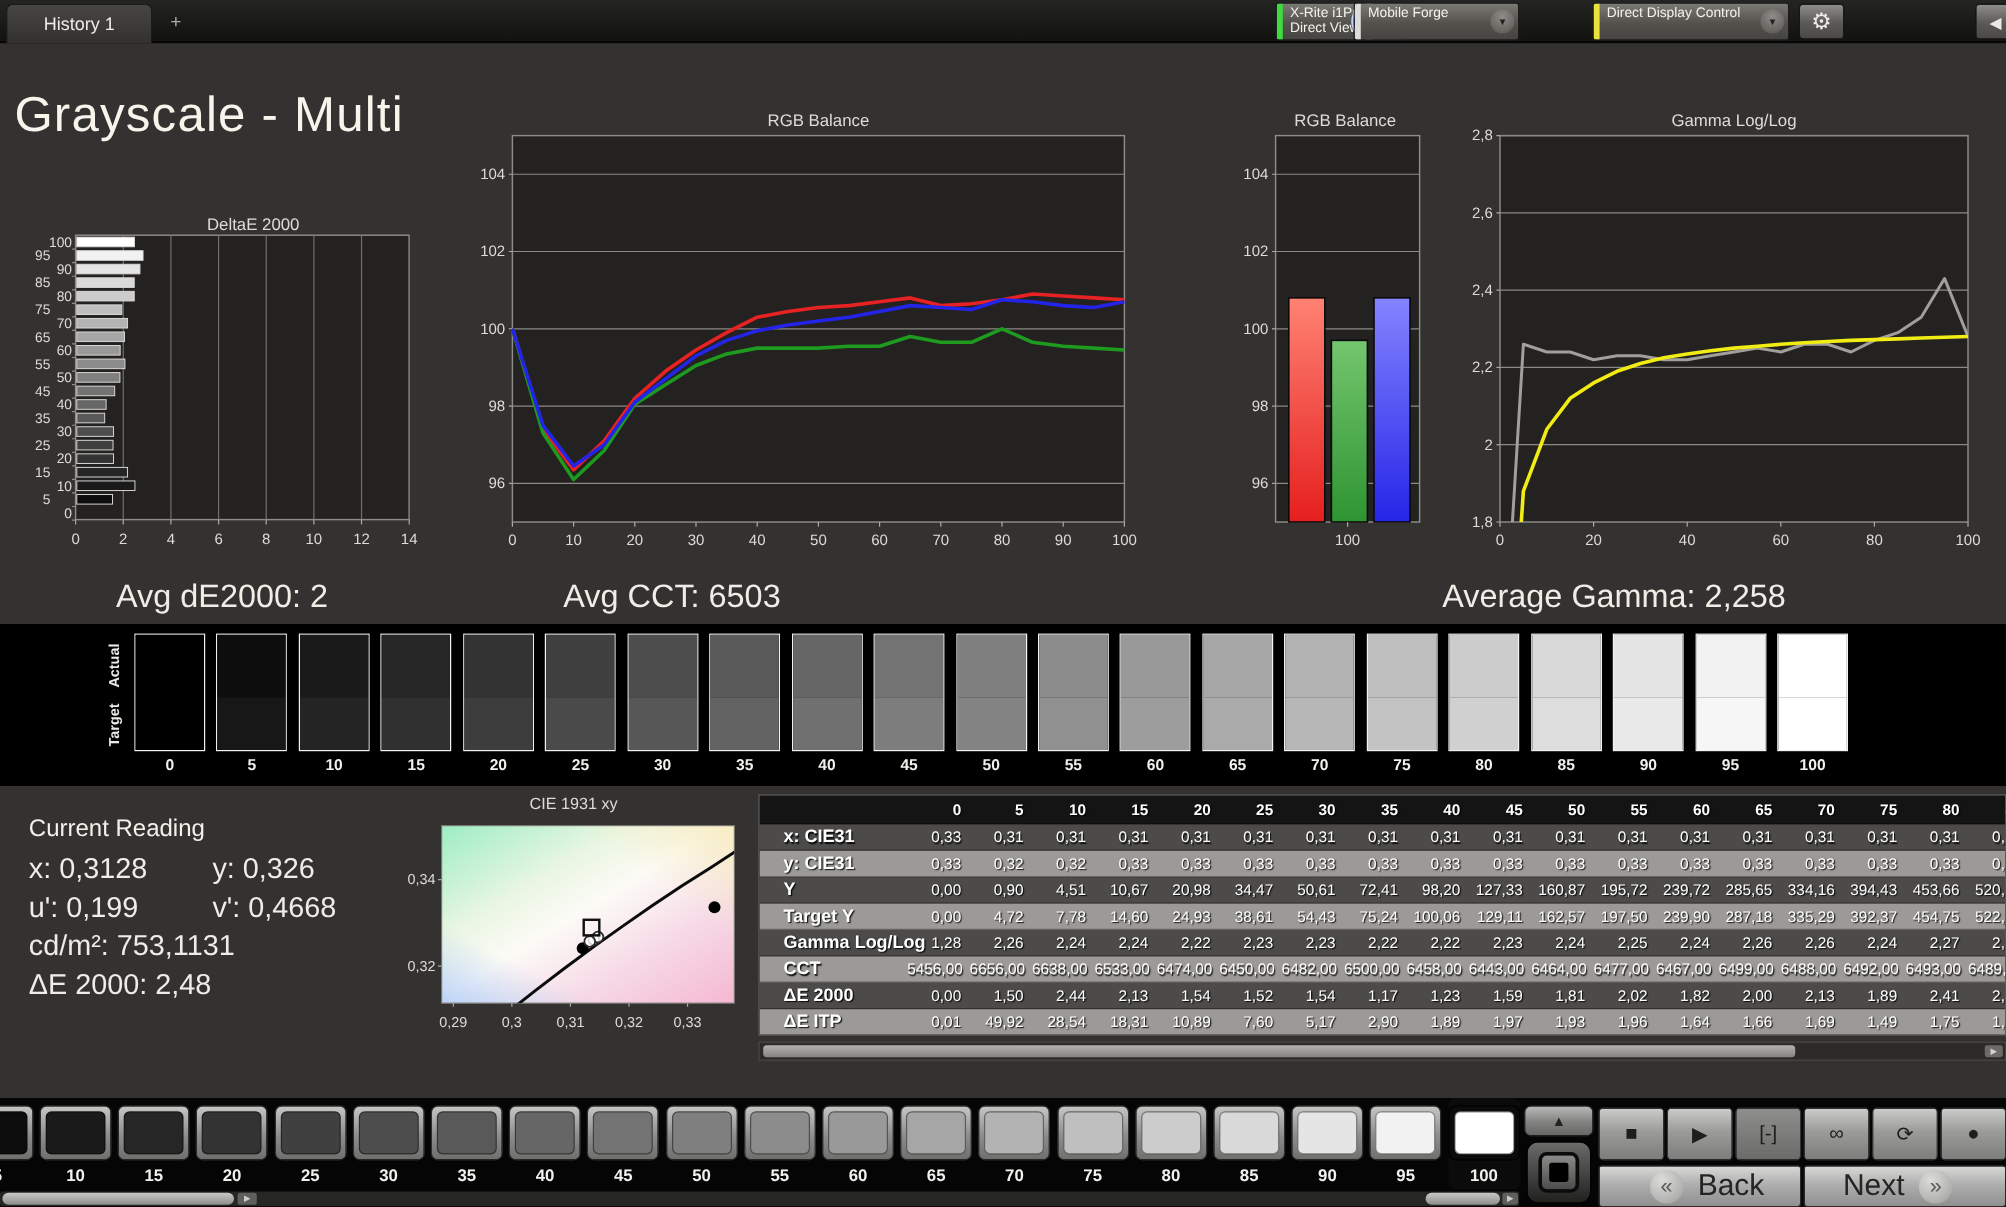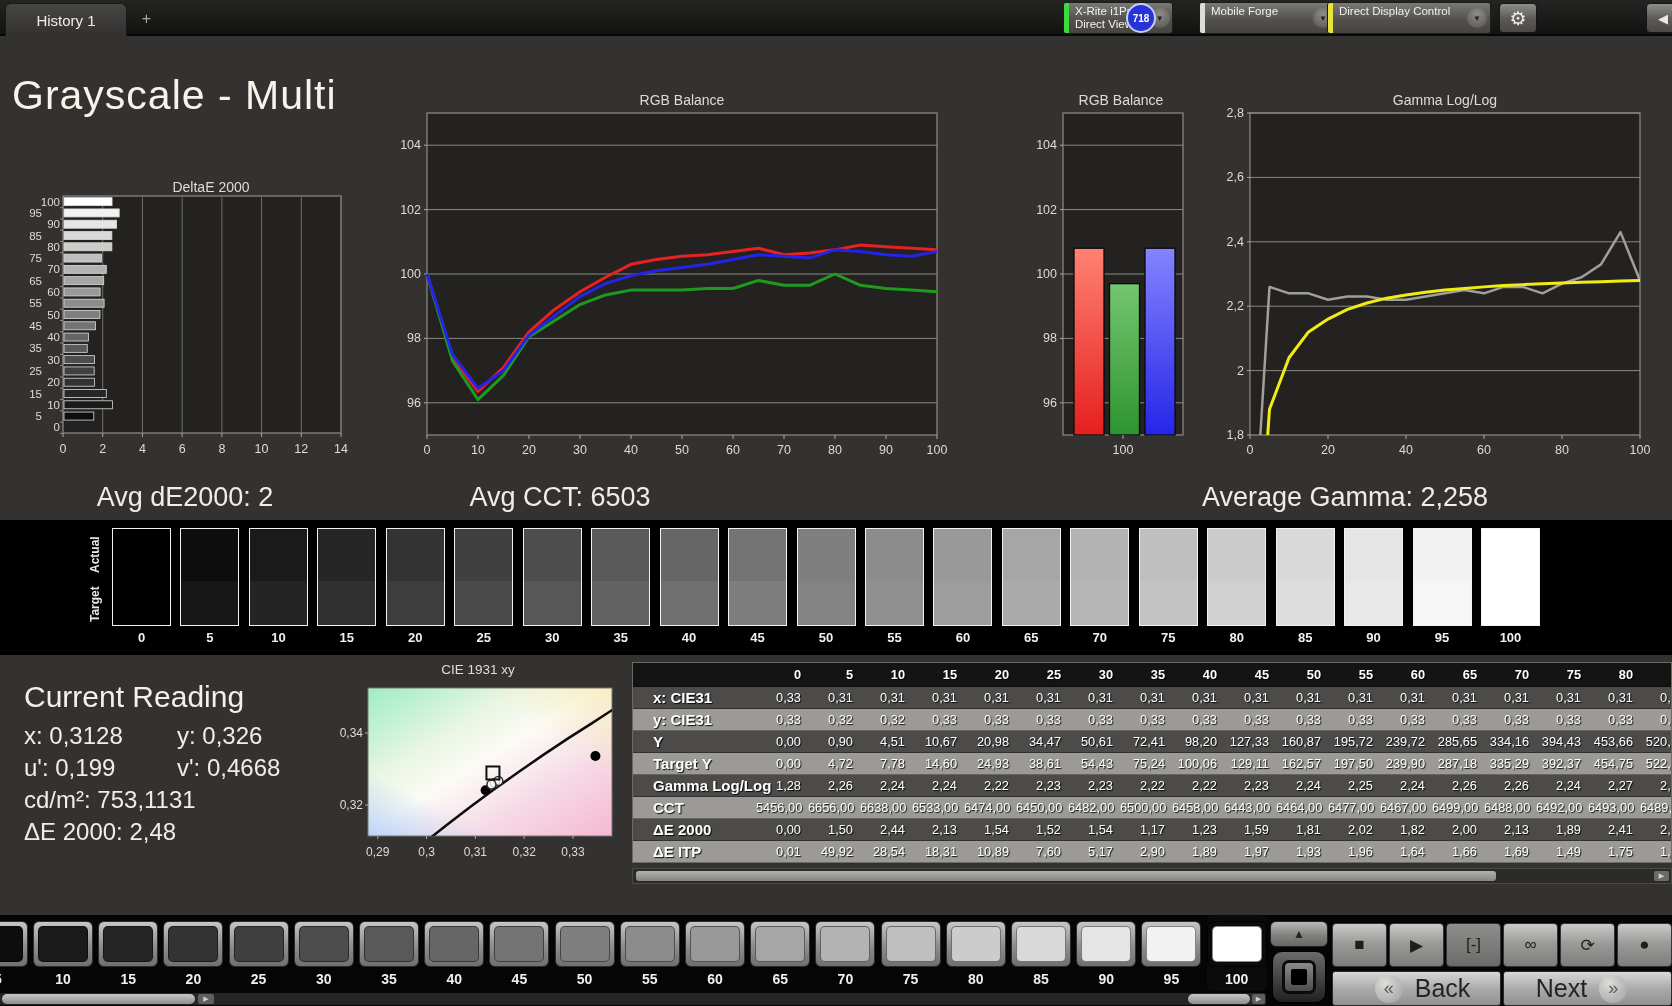--- a/index.html
+++ b/index.html
@@ -21,21 +21,21 @@
 .meter{position:absolute;top:2px;height:32px;
   background:linear-gradient(#7a7973,#52514c 55%,#454440);
   border:1px solid #1c1c1c;border-radius:3px;display:flex;align-items:center;overflow:hidden}
 .stripe{width:5px;height:100%;flex:none}
 .mtext{flex:1;padding:2px 0 0 6px;align-self:flex-start;font-size:11.5px;line-height:13px;
   color:#f4f2ee;white-space:nowrap}
 .chev{width:20px;height:20px;flex:none;margin:0 3px;border-radius:50%;
   background:radial-gradient(circle at 50% 30%,#8d8c88,#55544f);
   display:flex;align-items:center;justify-content:center;font-size:8px;color:#232220}
 #meter1{left:1063px;width:110px}
-#meter2{left:1199px;width:138px}
+#meter2{left:1128px;width:138px}
 #meter3{left:1327px;width:164px}
 #badge{position:absolute;left:1126px;top:3px;width:30px;height:30px;border-radius:50%;
   background:#2633d6;border:2px solid #c7cef6;color:#fff;font-size:10px;font-weight:bold;
   display:flex;align-items:center;justify-content:center}
 .iconbtn{position:absolute;top:3px;height:30px;border-radius:4px;
   background:linear-gradient(#8e8d89,#5a5955 55%,#4a4945);border:1px solid #161616;
   display:flex;align-items:center;justify-content:center;color:#eceae6}
 #gearbtn{left:1499px;width:38px;font-size:19px}
 #collapsebtn{left:1646px;width:34px;font-size:13px}
 
@@ -62,21 +62,21 @@
 #vl-actual{left:88px;top:8px;height:54px}
 #vl-target{left:88px;top:60px;height:48px}
 .swcell{position:absolute;top:8px;width:59px;height:98px;border:1px solid #f2f2f0}
 .sw-act{width:100%;height:54%}
 .sw-tgt{width:100%;height:46%}
 .swlabel{position:absolute;top:110px;width:59px;text-align:center;font-size:13px;
   font-weight:bold;color:#f2f0ec}
 
 
 #reading{position:absolute;left:24px;top:680px;width:320px}
-#reading h2{font-size:30px;font-weight:400;color:#f4f1ea;margin-bottom:6px}
+#reading h2{font-size:20px;font-weight:400;color:#f4f1ea;margin-bottom:6px}
 .rrow{font-size:24px;color:#efede8;line-height:32px;white-space:nowrap}
 .rrow .c1{display:inline-block;width:153px}
 
 
 #datatable{position:absolute;left:632px;top:662px;width:1040px;height:201px;
   overflow:hidden;border:1px solid #6b6a66;background:#161616}
 .trow{display:flex;height:22px;line-height:22px;border-bottom:1px solid rgba(0,0,0,.35)}
 .thead{height:24px;line-height:24px;background:#141414;font-weight:bold}
 .tdark{background:#4c4b49}
 .tlight{background:#9c9a96}

